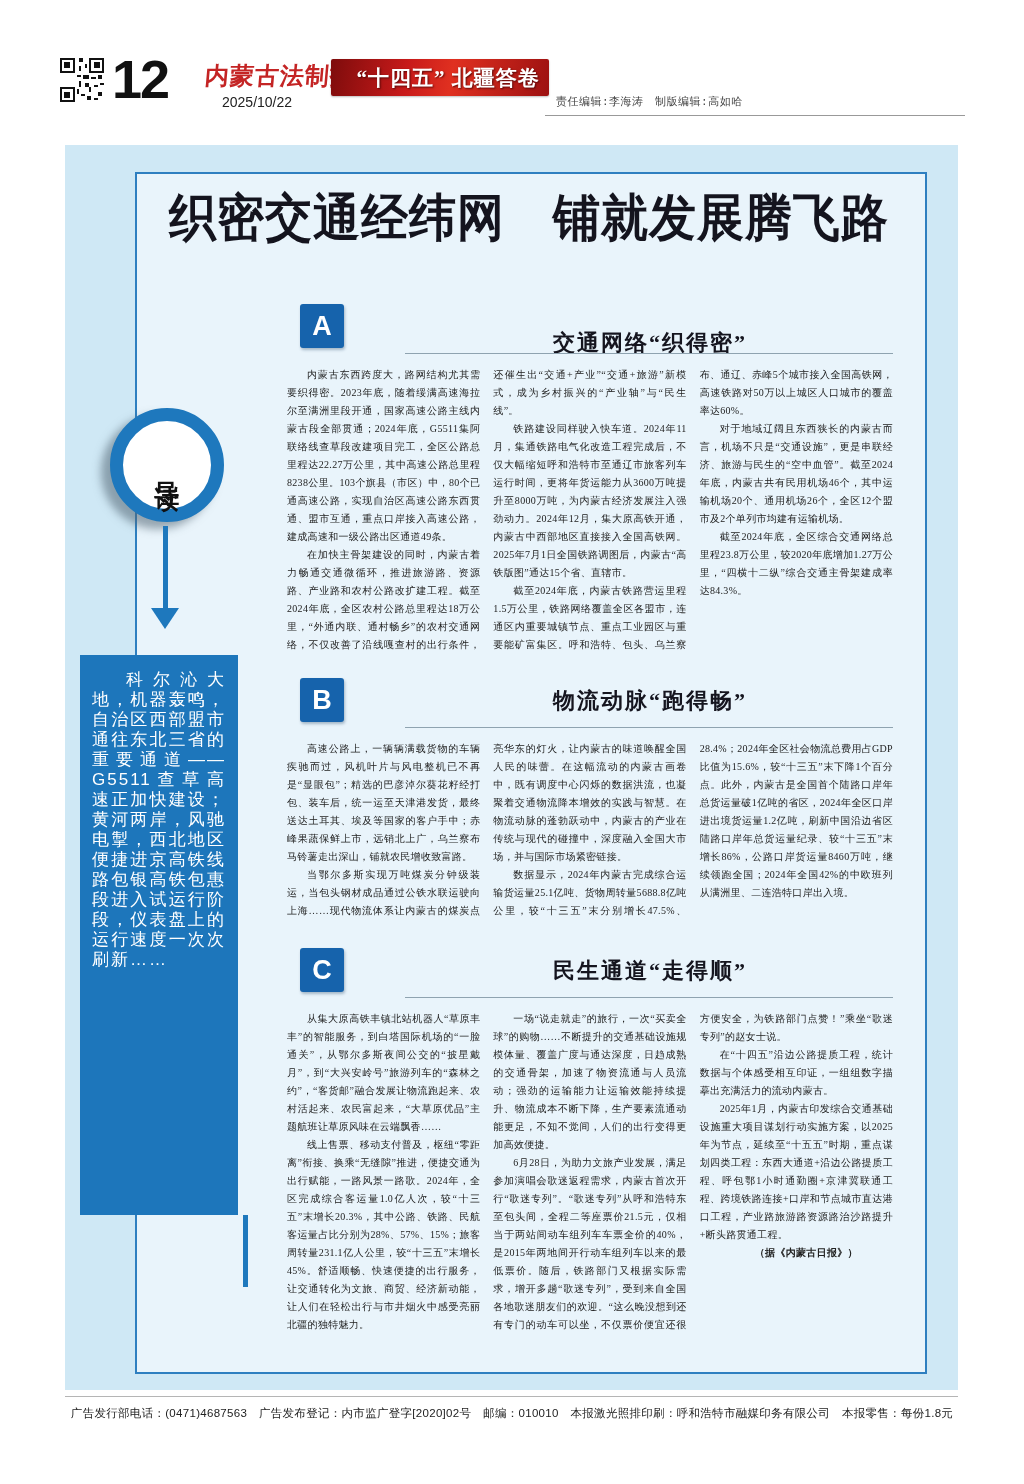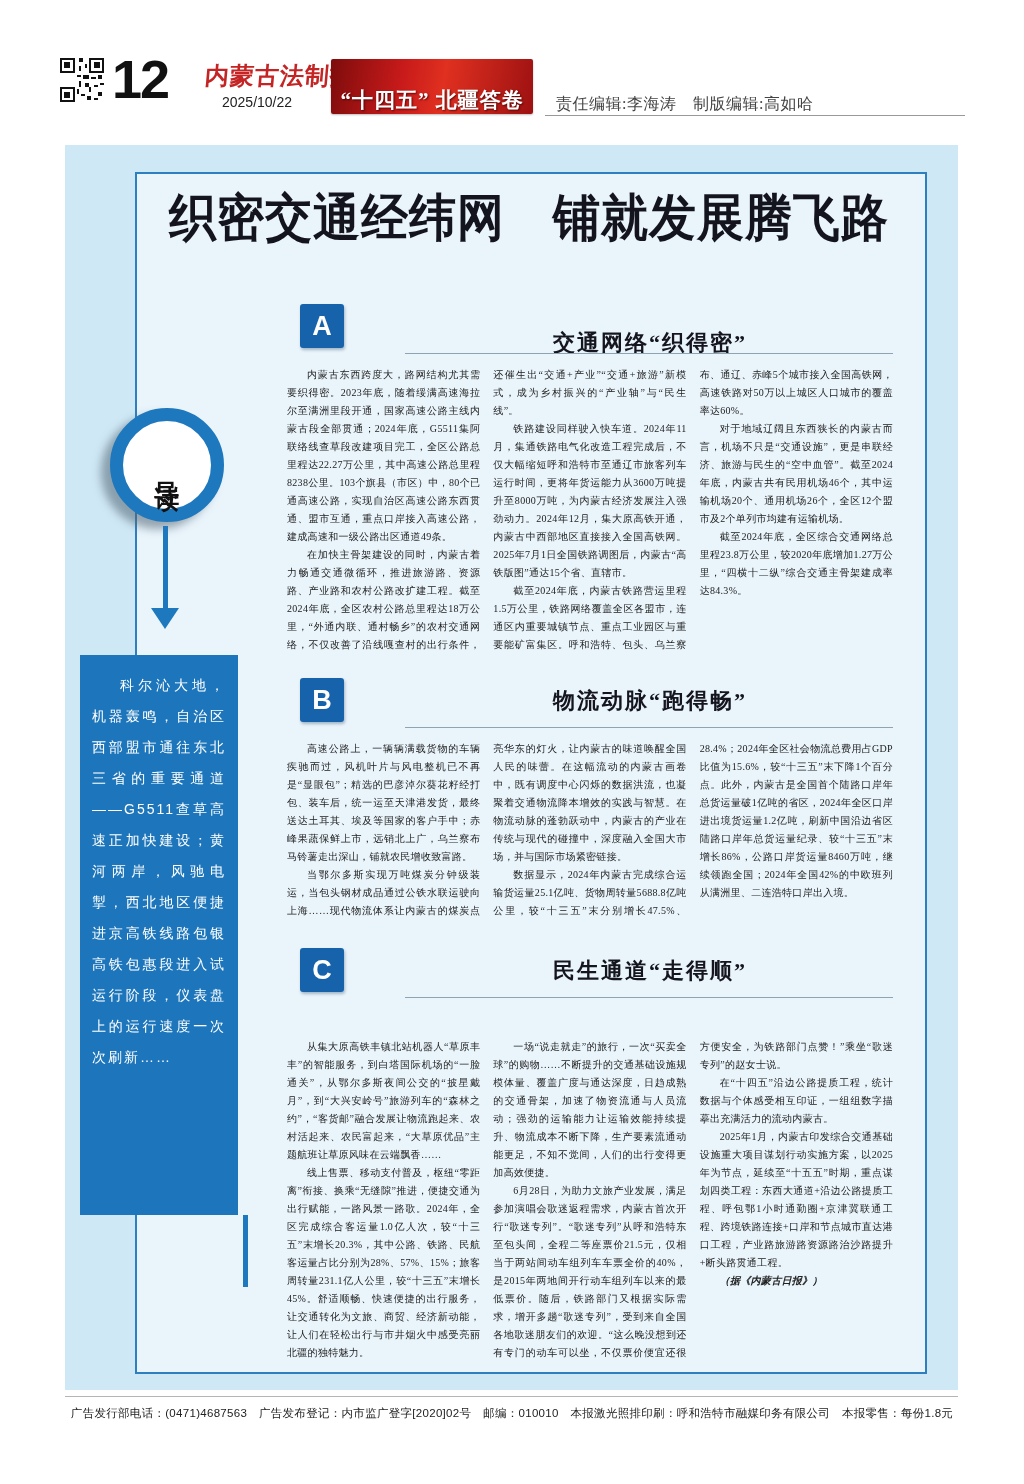--- a/index.html
+++ b/index.html
@@ -11,28 +11,28 @@
   .abs{position:absolute;}
 
   
   .qr{left:60px;top:58px;width:44px;height:44px;}
   .pagenum{left:112px;top:48px;font-family:"Liberation Sans","DejaVu Sans",sans-serif;
     font-size:54px;font-weight:900;color:#111;letter-spacing:-2px;}
   .masthead{left:205px;top:60px;font-size:24px;font-weight:900;color:#c42424;
     transform:skewX(-5deg);letter-spacing:1px;}
   .mast-date{left:222px;top:94px;font-family:"Liberation Sans","DejaVu Sans",sans-serif;
     font-size:14px;color:#222;}
-  .banner{left:331px;top:59px;width:202px;height:55px;
+  .banner{left:331px;top:59px;width:202px;height:37px;
     background:linear-gradient(100deg,#7e0c0c 0%,#c81a1a 35%,#e03020 55%,#9d1111 100%);
-    display:flex;align-items:flex-end;justify-content:center;border-radius:2px;
-    box-shadow:0 1px 2px rgba(0,0,0,.25);}
+    display:flex;align-items:center;justify-content:center;border-radius:2px;
+    box-shadow:0 1px 2px rgba(0,0,0,.25);padding-left:16px;}
   .banner span{color:#fff;font-size:21px;font-weight:900;letter-spacing:1px;
     text-shadow:1px 1px 2px rgba(60,0,0,.8);}
-  .editors{left:556px;top:94px;font-family:Liberation Serif, serif;
-    font-size:16px;color:#444;letter-spacing:.5px;}
+  .editors{left:556px;top:94px;font-family:Liberation Mono, monospace;
+    font-size:11px;color:#444;letter-spacing:.5px;}
   .header-rule{left:545px;top:115px;width:420px;height:1px;background:#999;}
 
   
   .panel{left:65px;top:145px;width:893px;height:1245px;background:#cfe8f5;}
   .frame{left:135px;top:172px;width:788px;height:1198px;border:2px solid #2e7fc0;
     background:#e9f4fb;}
 
   .headline{left:150px;top:184px;width:758px;text-align:center;
     font-size:47px;font-weight:900;color:#14141e;letter-spacing:1px;
     transform:scaleY(1.08);transform-origin:top;}
@@ -43,21 +43,21 @@
     justify-content:center;box-shadow:-9px 7px 9px rgba(80,100,115,.55);}
   .guide-label{writing-mode:vertical-rl;text-orientation:upright;
     font-size:25px;font-weight:900;color:#111;letter-spacing:4px;}
   .guide-arrow-line{left:163px;top:526px;width:5px;height:84px;background:#1e78bd;}
   .guide-arrow-head{left:151px;top:608px;width:0;height:0;
     border-left:14px solid transparent;border-right:14px solid transparent;
     border-top:21px solid #1e78bd;}
   .guide-box{left:80px;top:655px;width:158px;height:560px;background:#1d76bb;
     box-sizing:border-box;padding:15px 12px;
     font-family:"Liberation Sans","DejaVu Sans",sans-serif;}
-  .guide-box p{margin:0;color:#fff;font-size:14px;line-height:31px;
+  .guide-box p{margin:0;color:#fff;font-size:17px;line-height:20px;
     letter-spacing:2px;text-align:justify;text-indent:2em;}
   .guide-connector{left:243px;top:1215px;width:5px;height:72px;background:#1e78bd;}
 
   
   .badge{width:44px;height:44px;background:#1663ac;border-radius:3px;
     display:flex;align-items:center;justify-content:center;
     font-family:"Liberation Sans","DejaVu Sans",sans-serif;
     font-size:27px;font-weight:900;color:#fff;box-shadow:1px 2px 3px rgba(0,40,80,.3);}
   .badge-a{left:300px;top:304px;}
   .badge-b{left:300px;top:678px;}
@@ -67,22 +67,22 @@
   .title-a{top:328px;} .title-b{top:686px;} .title-c{top:956px;}
   .divider{left:405px;width:488px;height:1px;background:#8fa3b0;}
   .div-a{top:353px;} .div-b{top:727px;} .div-c{top:997px;}
 
   .body-text{column-count:3;column-gap:13px;column-fill:auto;overflow:hidden;
     font-size:10px;line-height:18px;letter-spacing:.3px;color:#222;
     text-align:justify;}
   .body-text p{margin:0;text-indent:2em;}
   .body-a{left:287px;top:366px;width:606px;height:292px;}
   .body-b{left:287px;top:740px;width:606px;height:197px;}
-  .body-c{left:287px;top:1010px;width:606px;height:325px;margin-top:28px;}
-  .source{text-align:left;text-indent:0;font-weight:bold;font-style:italic;}
+  .body-c{left:287px;top:1010px;width:606px;height:325px;}
+  .source{text-align:center;text-indent:0;font-weight:bold;}
 
   
   .footer-rule{left:65px;top:1396px;width:893px;height:1px;background:#b5b5b5;}
   .footer{left:0;top:1406px;width:1024px;text-align:center;
     font-family:"Liberation Sans","DejaVu Sans",sans-serif;
     font-size:11.5px;color:#222;letter-spacing:.3px;}
 </style>
 </head>
 <body>
 

